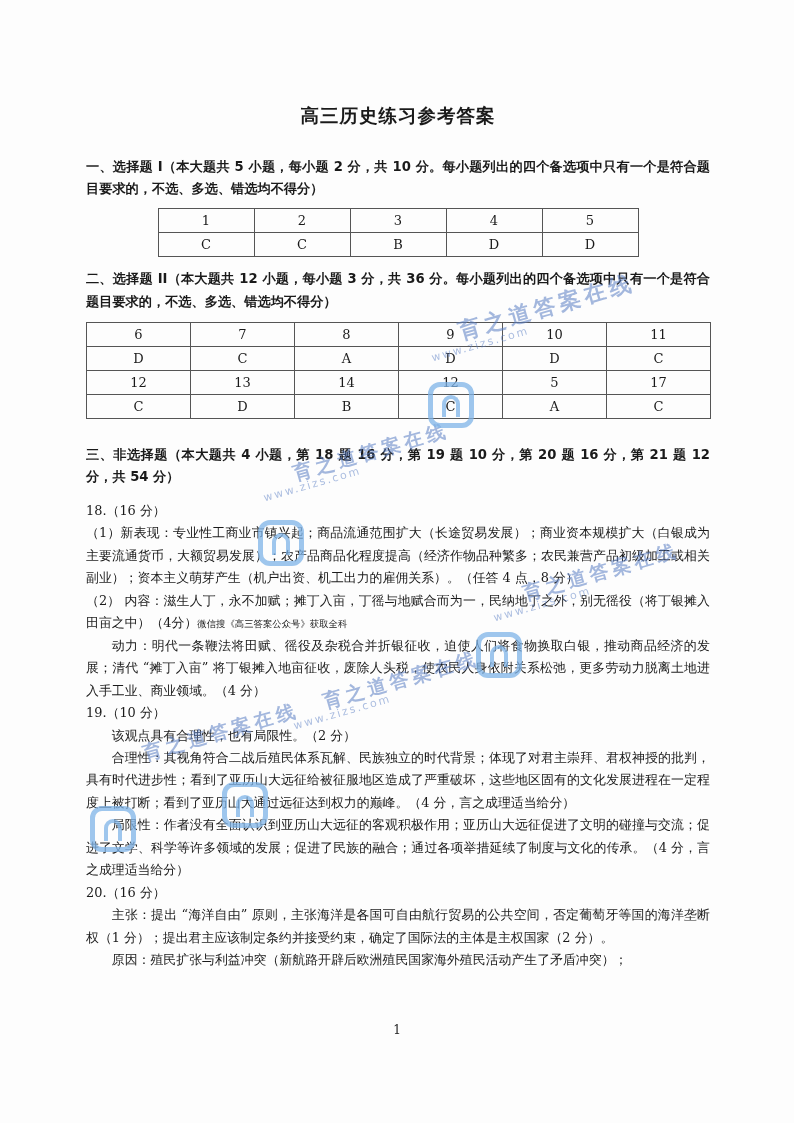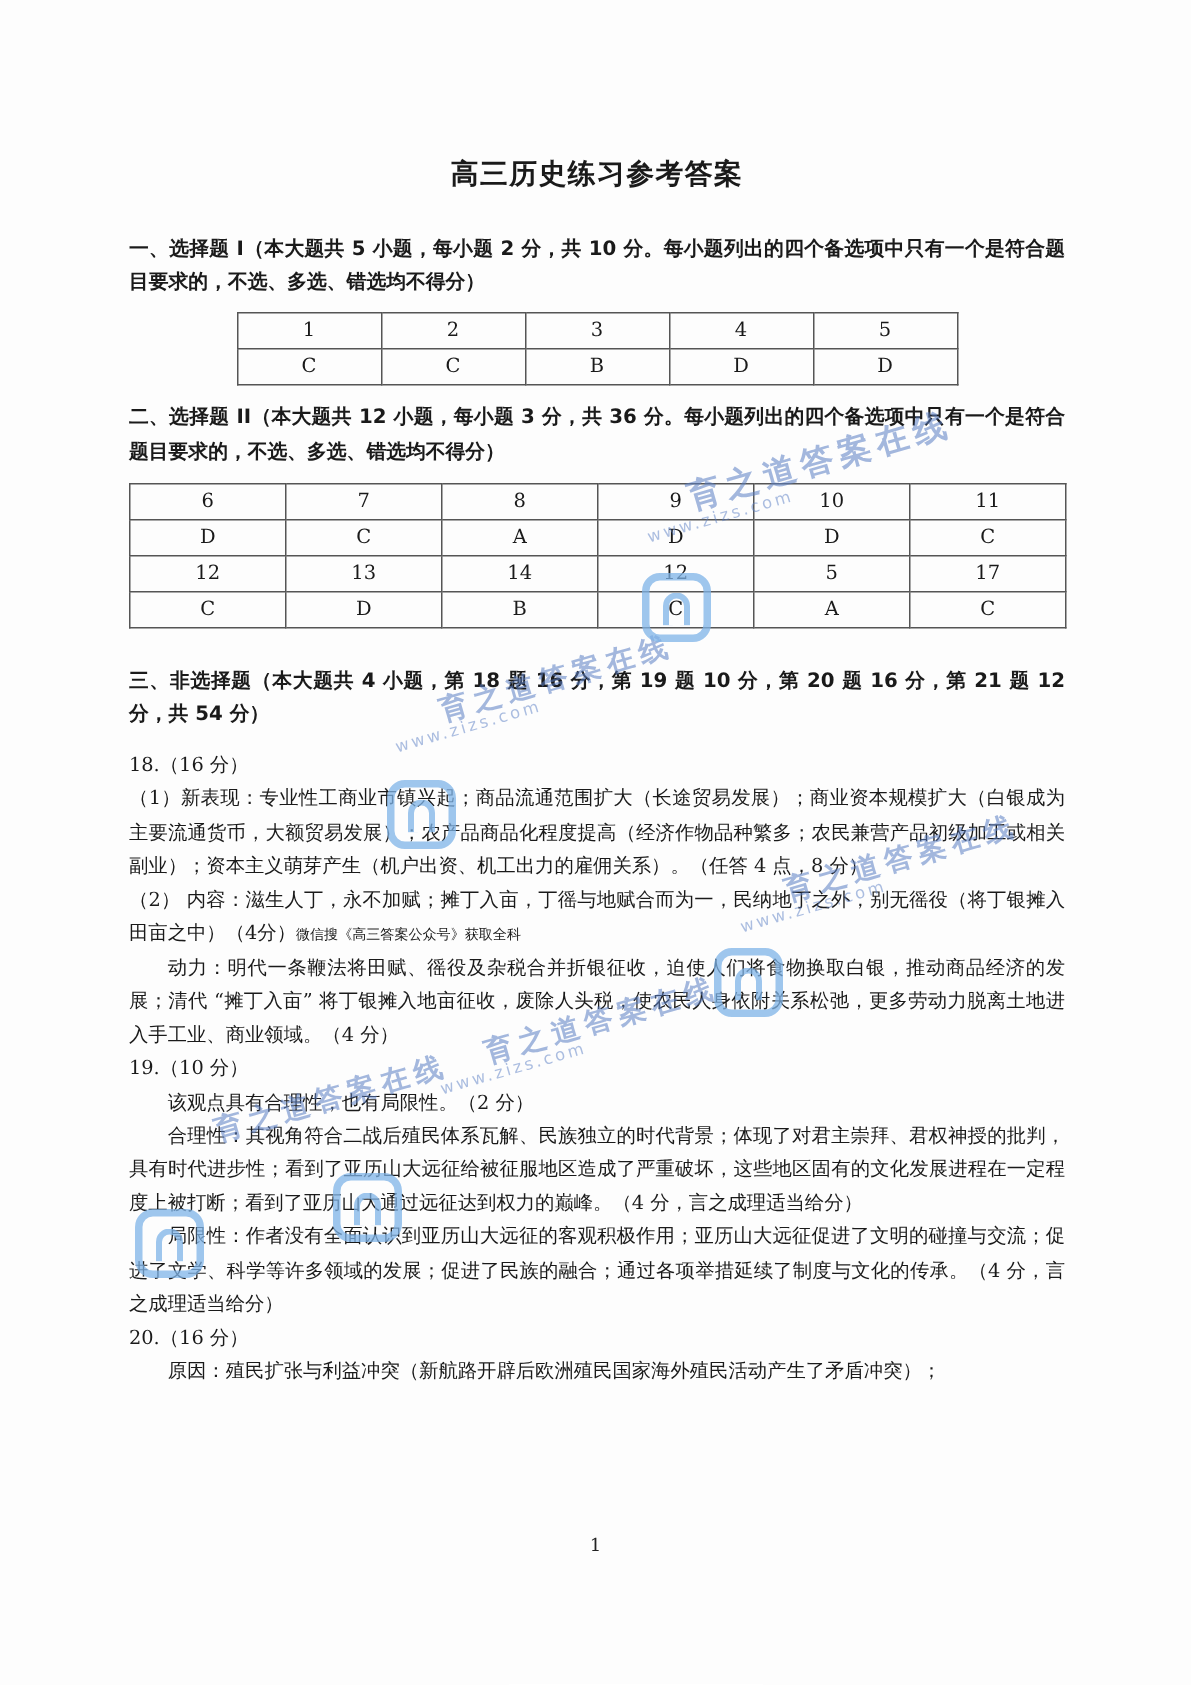--- a/index.html
+++ b/index.html
@@ -248,19 +248,20 @@
     <p class="para">（1）新表现：专业性工商业市镇兴起；商品流通范围扩大（长途贸易发展）；商业资本规模扩大（白银成为主要流通货币，大额贸易发展）；农产品商品化程度提高（经济作物品种繁多；农民兼营产品初级加工或相关副业）；资本主义萌芽产生（机户出资、机工出力的雇佣关系）。（任答 4 点，8 分）</p>
     <p class="para"><span>（2） 内容：滋生人丁，永不加赋；摊丁入亩，丁徭与地赋合而为一，民纳地丁之外，别无徭役（将丁银摊入田亩之中）（4分）</span><span class="tiny">微信搜《高三答案公众号》获取全科</span></p>
     <p class="para indent2">动力：明代一条鞭法将田赋、徭役及杂税合并折银征收，迫使人们将食物换取白银，推动商品经济的发展；清代 “摊丁入亩” 将丁银摊入地亩征收，废除人头税，使农民人身依附关系松弛，更多劳动力脱离土地进入手工业、商业领域。（4 分）</p>
 
     <p class="qlabel">19.（10 分）</p>
     <p class="para indent2">该观点具有合理性，也有局限性。（2 分）</p>
     <p class="para indent2">合理性：其视角符合二战后殖民体系瓦解、民族独立的时代背景；体现了对君主崇拜、君权神授的批判，具有时代进步性；看到了亚历山大远征给被征服地区造成了严重破坏，这些地区固有的文化发展进程在一定程度上被打断；看到了亚历山大通过远征达到权力的巅峰。（4 分，言之成理适当给分）</p>
     <p class="para indent2">局限性：作者没有全面认识到亚历山大远征的客观积极作用；亚历山大远征促进了文明的碰撞与交流；促进了文学、科学等许多领域的发展；促进了民族的融合；通过各项举措延续了制度与文化的传承。（4 分，言之成理适当给分）</p>
 
     <p class="qlabel">20.（16 分）</p>
+    <p class="para indent2">主张：提出 “海洋自由” 原则，主张海洋是各国可自由航行贸易的公共空间，否定葡萄牙等国的海洋垄断权（1 分）；提出君主应该制定条约并接受约束，确定了国际法的主体是主权国家（2 分）。</p>
     <p class="para indent2">原因：殖民扩张与利益冲突（新航路开辟后欧洲殖民国家海外殖民活动产生了矛盾冲突）；</p>
 
   </div>
 
   <div class="pagenum">1</div>
 
 </div>
 
 </body></html>

